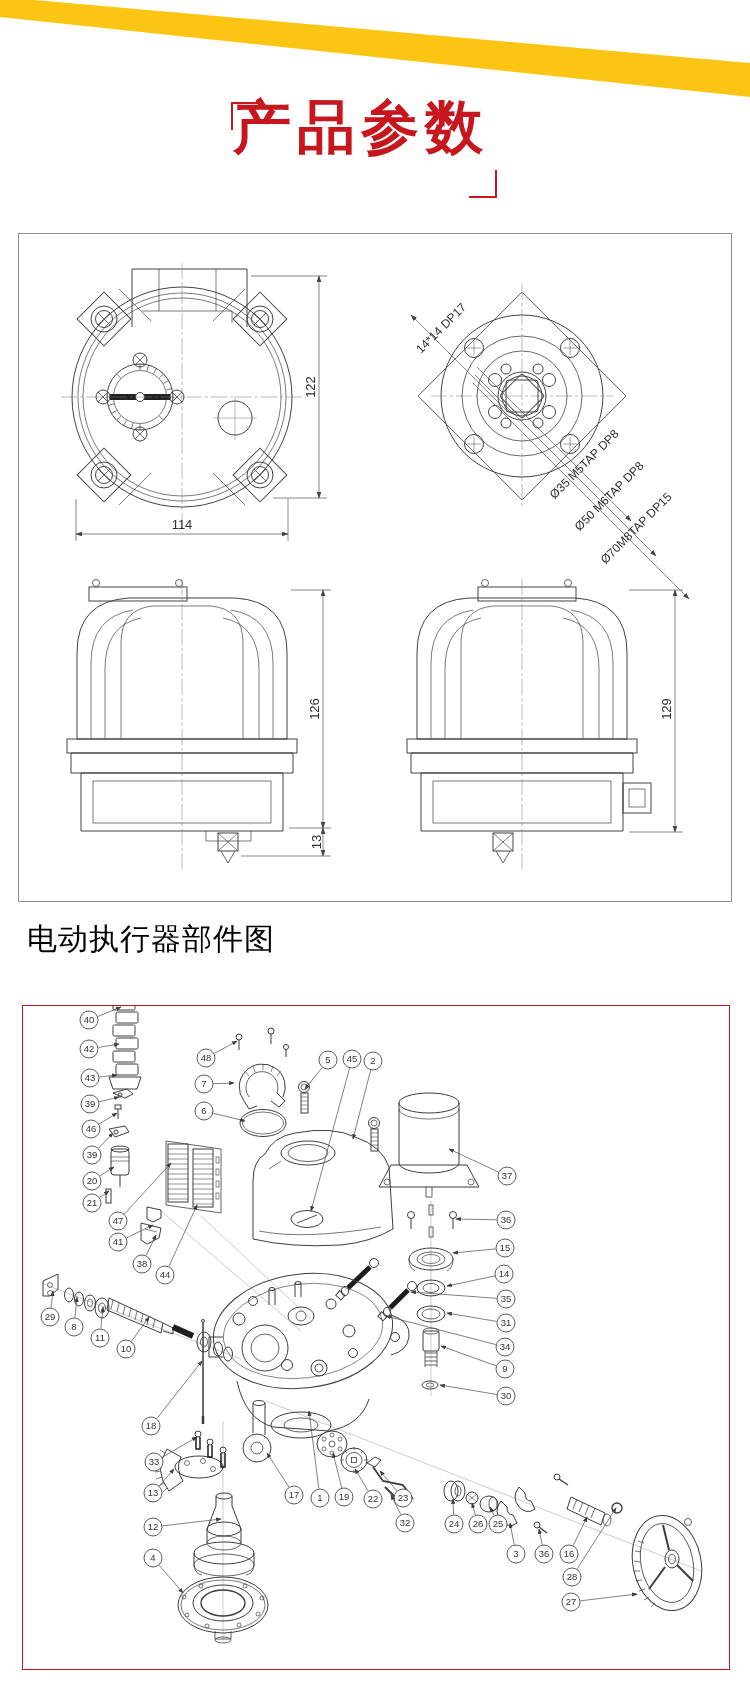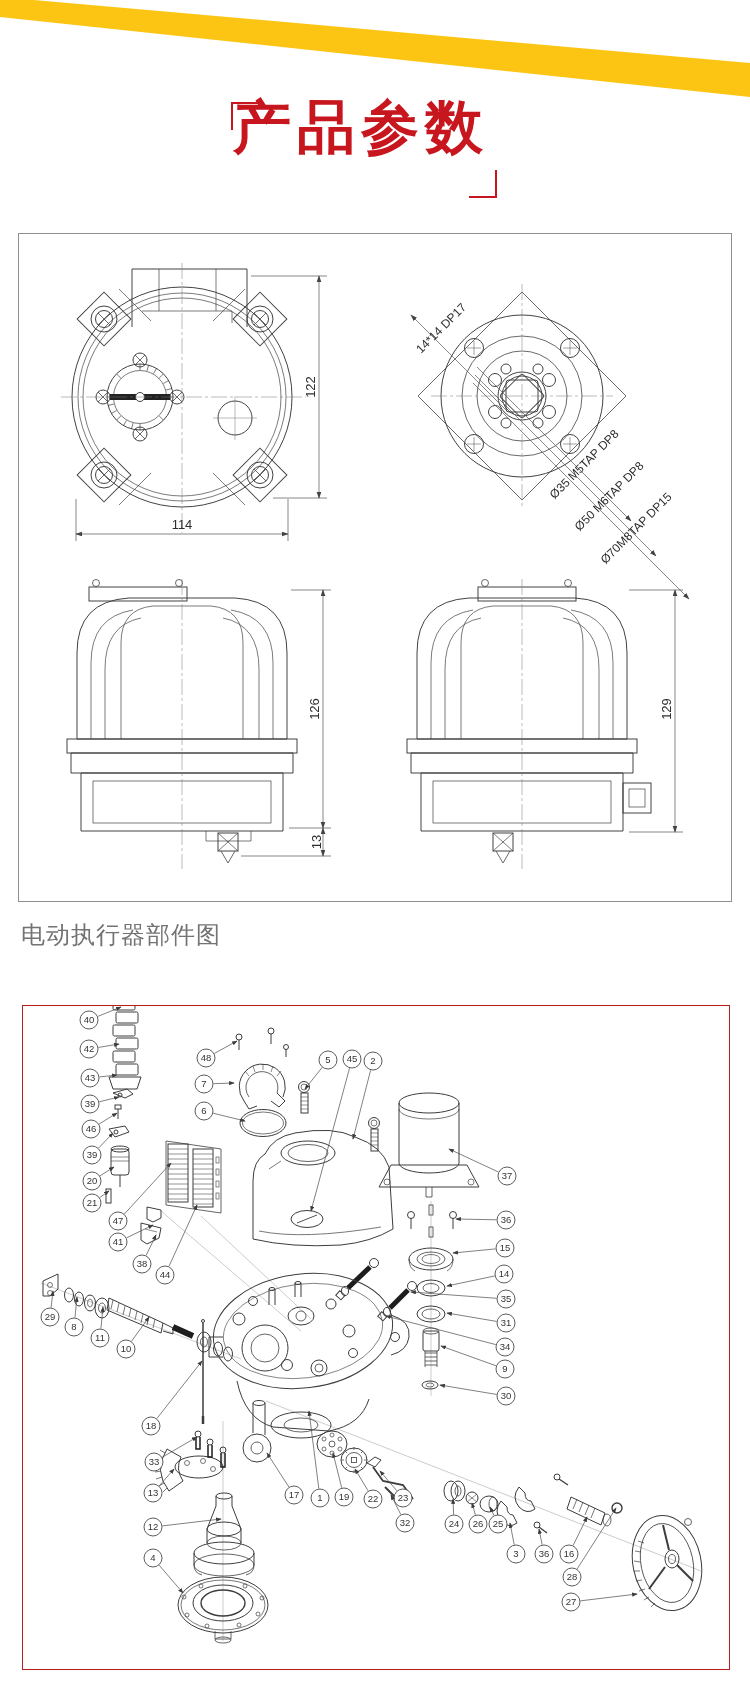--- a/index.html
+++ b/index.html
@@ -7,21 +7,21 @@
        font-family:"Liberation Sans","DejaVu Sans",sans-serif;}
   .banner{position:absolute;left:0;top:0;width:750px;height:110px;}
   .hero-title{position:absolute;left:0;top:98px;width:722px;text-align:center;}
   .hero-title .txt{font-size:58px;font-weight:600;letter-spacing:6px;line-height:1.0;}
   .bracket{position:absolute;width:26px;height:26px;}
   .bracket.tl{left:231px;top:102px;border-left:2px solid;border-top:2px solid;}
   .bracket.br{left:469px;top:170px;border-right:2px solid;border-bottom:2px solid;}
   .figure-box{position:absolute;background:#fff;}
   #spec-box{left:18px;top:233px;width:712px;height:667px;border:1px solid #8f8f8f;}
   #parts-box{left:22px;top:1005px;width:706px;height:663px;border:1px solid #b91c1c;}
-  .section-label{position:absolute;left:21px;top:919px;font-size:24px;color:#737373;
+  .section-label{position:absolute;left:27px;top:919px;font-size:30px;color:#000000;
        letter-spacing:1px;}
   svg{display:block;}
   text{font-family:"Liberation Sans","DejaVu Sans",sans-serif;}
   .dimtxt{font-size:13px;fill:#2e2e2e;}
   .flangetxt{font-size:12px;fill:#2e2e2e;}
 </style>
 </head>
 <body>
 
 <svg class="banner" width="750" height="110" viewBox="0 0 750 110">

